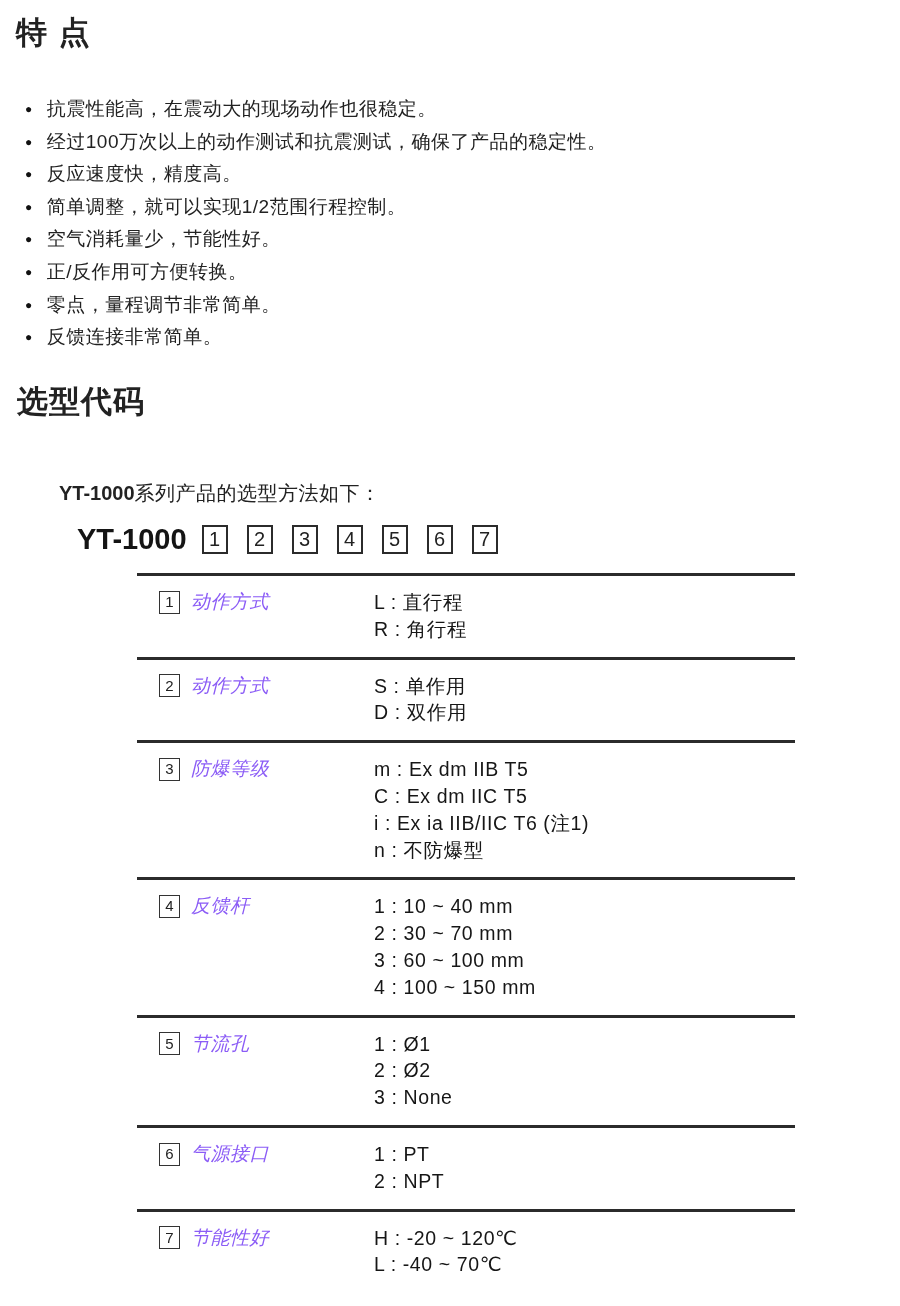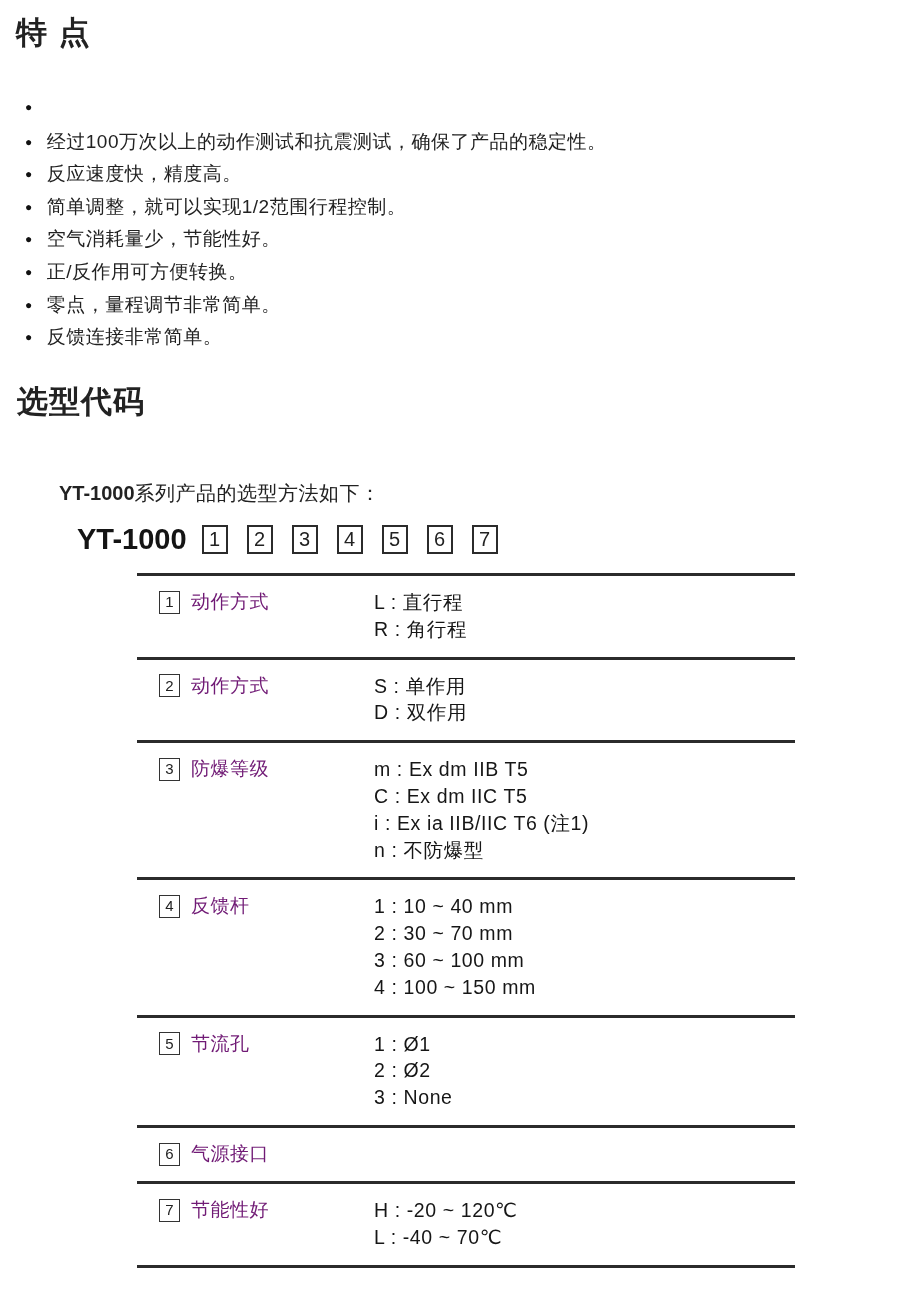--- a/index.html
+++ b/index.html
@@ -70,37 +70,38 @@
     width:226px;box-sizing:border-box;padding-left:22px;
     display:flex;align-items:center;
     line-height:26.5px;
   }
   .numbox{
     width:19px;height:21px;flex:0 0 19px;
     border:1.5px solid #333;
     display:inline-flex;align-items:center;justify-content:center;
     font-size:15px;color:#222;margin-right:11px;
   }
-  .tlabel-text{font-size:19px;color:#701a75;letter-spacing:0.5px;}
+  .tlabel-text{font-size:19px;color:#8b5cf6;letter-spacing:0.5px;font-style:italic;}
   .topts{flex:1;margin-left:11px;}
   .topt{
     font-size:19.5px;line-height:26.8px;color:#161616;letter-spacing:0.6px;
     white-space:pre;
   }
 </style>
 </head>
 <body>
 
 <div class="page">
 
   <h1 class="h-features">特 点</h1>
 
   <ul class="features" id="features-list">
       <li>
         <span class="bullet">●</span>
+        <span>抗震性能高，在震动大的现场动作也很稳定。</span>
       </li>
       <li>
         <span class="bullet">●</span>
         <span>经过100万次以上的动作测试和抗震测试，确保了产品的稳定性。</span>
       </li>
       <li>
         <span class="bullet">●</span>
         <span>反应速度快，精度高。</span>
       </li>
       <li>
@@ -196,20 +197,24 @@
           <div class="topt">1 : Ø1</div>
           <div class="topt">2 : Ø2</div>
           <div class="topt">3 : None</div>
         </div>
       </div>
       <div class="trow">
         <div class="tlabel">
           <span class="numbox">6</span>
           <span class="tlabel-text">气源接口</span>
         </div>
+        <div class="topts">
+          <div class="topt">1 : PT</div>
+          <div class="topt">2 : NPT</div>
+        </div>
       </div>
       <div class="trow">
         <div class="tlabel">
           <span class="numbox">7</span>
           <span class="tlabel-text">节能性好</span>
         </div>
         <div class="topts">
           <div class="topt">H : -20 ~ 120℃</div>
           <div class="topt">L : -40 ~ 70℃</div>
         </div>

